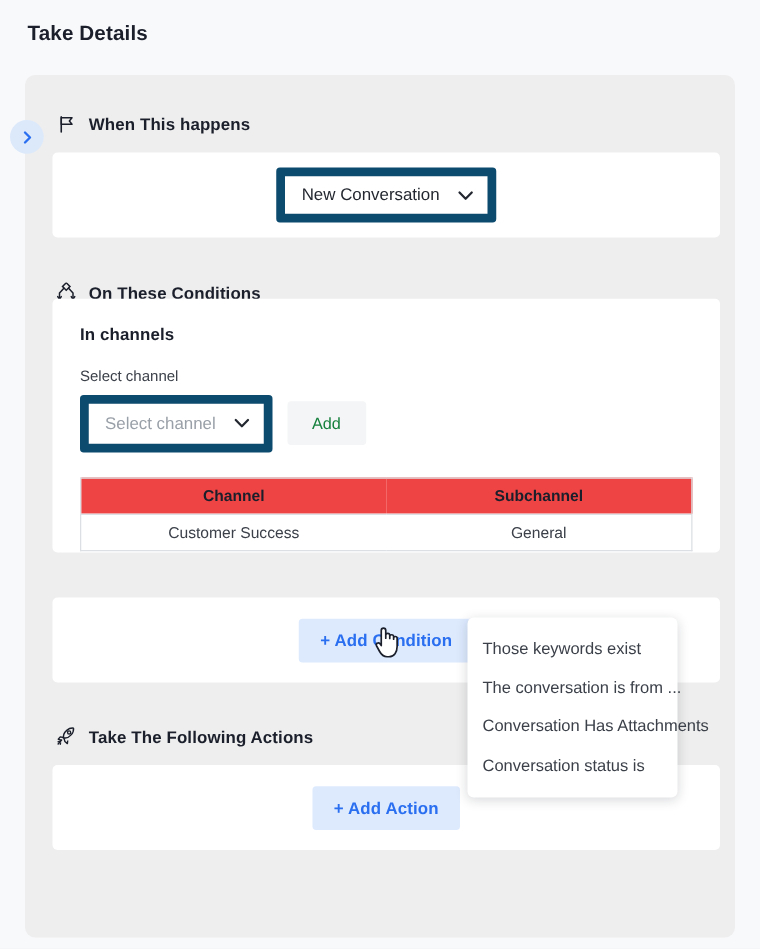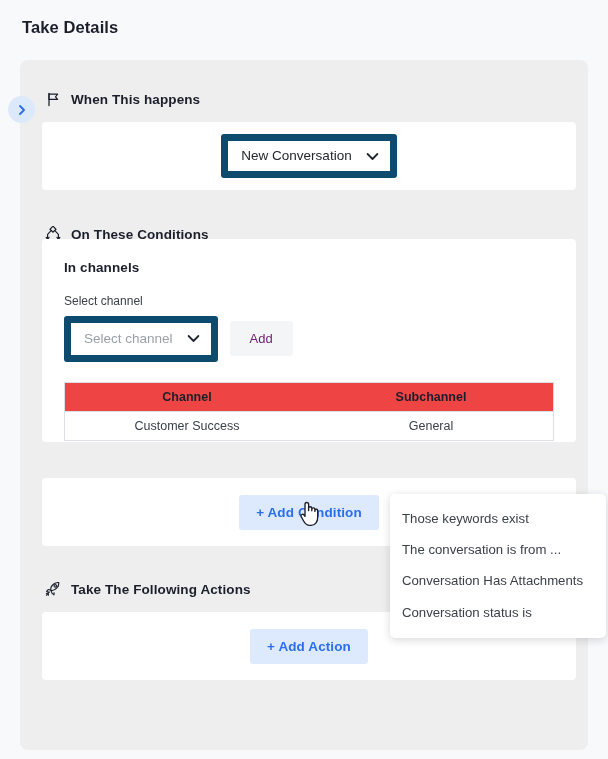--- a/index.html
+++ b/index.html
@@ -139,21 +139,21 @@
     align-items: center;
     gap: 12px;
   }
   .select-box.channel-select {
     min-width: 139px;
     justify-content: space-between;
     padding: 9px 11px 9px 13px;
   }
   .btn-add-disabled {
     background: #f4f5f6;
-    color: #701a75;
+    color: #15803d;
     border: none;
     border-radius: 3px;
     font-size: 13px;
     font-family: inherit;
     padding: 10px 20px;
     cursor: default;
   }
 
   
   .chan-table {
@@ -199,27 +199,26 @@
     cursor: pointer;
     letter-spacing: 0.1px;
     white-space: nowrap;
   }
 
   
   .dropdown-menu {
     position: absolute;
     left: 374px;
     top: 494px;
-    width: 216px;
+    width: 168px;
     background: #ffffff;
     border-radius: 5px;
     box-shadow: 0 2px 9px rgba(20, 25, 40, 0.17);
     padding: 9px 0 10px 0;
     z-index: 20;
-    margin-left: 16px;
   }
   .dropdown-item {
     font-size: 13.2px;
     color: #3b4049;
     padding: 8px 0 8px 12px;
     cursor: pointer;
     white-space: nowrap;
     line-height: 1.15;
   }
 

